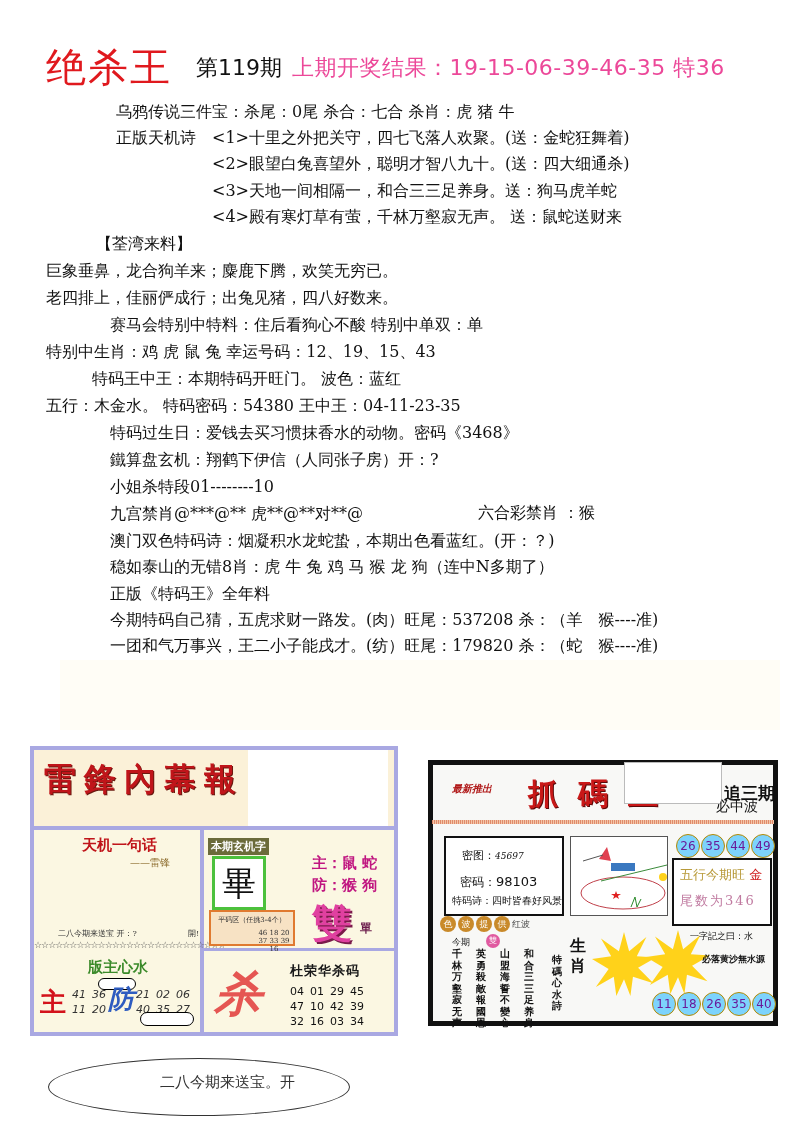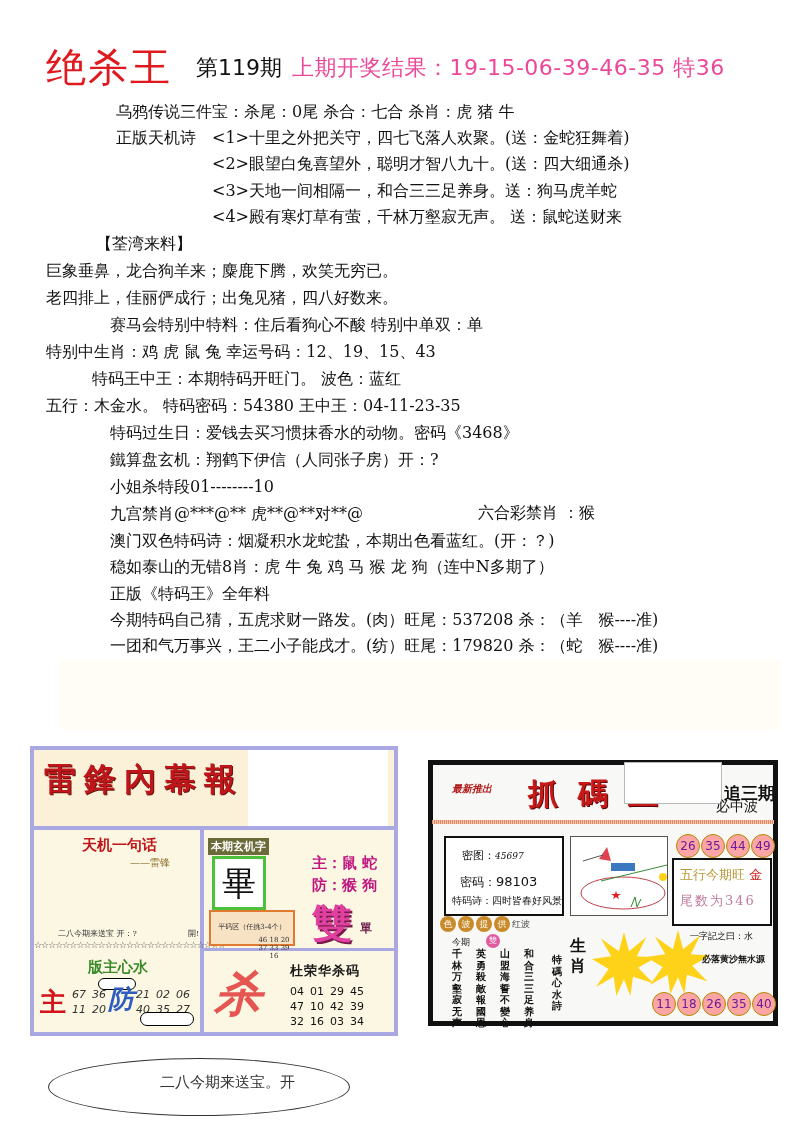--- a/index.html
+++ b/index.html
@@ -43,21 +43,21 @@
   
   .rp{left:428px;top:760px;width:350px;height:266px;background:#f8f8f6;border:5px solid #111;box-sizing:border-box;}
   .rp-new{left:452px;top:782px;font-size:10px;color:#b01818;font-weight:bold;font-style:italic;}
   .rp-title{left:528px;top:774px;font-size:30px;color:#c81818;font-weight:bold;letter-spacing:20px;text-shadow:1px 1px 0 #5a0a0a;}
   .rp-blank{left:624px;top:762px;width:96px;height:40px;background:#fff;border:1px solid #bbb;}
   .rp-zhui{left:724px;top:782px;font-size:17px;color:#111;font-weight:bold;}
   .rp-bizhong{left:716px;top:798px;font-size:14px;color:#111;}
   .rp-rule{left:432px;top:820px;width:342px;height:4px;background:repeating-linear-gradient(90deg,#e08a6a 0 1px,#f3c6a8 1px 2px);}
   .rp-box1{left:444px;top:836px;width:120px;height:80px;border:2px solid #111;background:#fff;box-sizing:border-box;}
   .rp-img{left:570px;top:836px;width:98px;height:80px;border:1px solid #555;background:#fff;box-sizing:border-box;overflow:hidden;}
-  .ball{display:inline-block;width:22px;height:22px;border-radius:50%;background:#fca5a5;border:1.5px solid #b58a00;color:#6a1a9a;font-size:12px;line-height:22px;text-align:center;font-family:"DejaVu Sans",sans-serif;margin-right:1px;}
+  .ball{display:inline-block;width:22px;height:22px;border-radius:50%;background:#7dd3fc;border:1.5px solid #b58a00;color:#6a1a9a;font-size:12px;line-height:22px;text-align:center;font-family:"DejaVu Sans",sans-serif;margin-right:1px;}
   .rp-wx{left:672px;top:858px;width:100px;height:68px;border:2px solid #111;background:#fff;box-sizing:border-box;}
   .sebo{left:440px;top:912px;}
   .sebo span.c{display:inline-block;width:16px;height:16px;border-radius:50%;background:#c98a2a;color:#fff;font-size:9px;line-height:16px;text-align:center;margin-right:2px;}
   .vcol{position:absolute;top:948px;width:12px;font-size:10px;line-height:11.5px;color:#111;font-weight:bold;}
   .sx{left:570px;top:936px;font-size:16px;font-weight:bold;line-height:20px;width:16px;}
   .star{position:absolute;width:64px;height:64px;background:#ffd21a;clip-path:polygon(50% 0%,58% 30%,85% 8%,70% 38%,100% 40%,72% 56%,96% 80%,64% 70%,60% 100%,50% 74%,38% 100%,34% 70%,6% 86%,26% 58%,0% 42%,30% 38%,14% 10%,42% 30%);}
 </style>
 </head>
 <body>
 
@@ -99,41 +99,41 @@
 <div class="abs lp-hr" style="left:204px;top:948px;width:190px;height:3px;"></div>
 
 <div class="abs lp-tj">天机一句话</div>
 <div class="abs lp-tj-sub">——雷锋</div>
 <div class="abs lp-small">二八今期来送宝 开：?</div>
 <div class="abs lp-small2">開!</div>
 <div class="abs stars">☆☆☆☆☆☆☆☆☆☆☆☆☆☆☆☆☆☆☆☆☆☆☆☆☆☆☆</div>
 <div class="abs bzxs">版主心水</div>
 <div class="abs cloud-mini" style="left:98px;top:978px;width:36px;height:10px;"></div>
 <div class="abs zhu">主</div>
-<div class="abs numsm" style="left:72px;top:988px;">67</div>
+<div class="abs numsm" style="left:72px;top:988px;">41</div>
 <div class="abs numsm" style="left:92px;top:988px;">36</div>
 <div class="abs numsm" style="left:72px;top:1003px;">11</div>
 <div class="abs numsm" style="left:92px;top:1003px;">20</div>
 <div class="abs fang">防</div>
 <div class="abs numsm" style="left:136px;top:988px;">21</div>
 <div class="abs numsm" style="left:156px;top:988px;">02</div>
 <div class="abs numsm" style="left:176px;top:988px;">06</div>
 <div class="abs numsm" style="left:136px;top:1003px;">40</div>
 <div class="abs numsm" style="left:156px;top:1003px;">35</div>
 <div class="abs numsm" style="left:176px;top:1003px;">27</div>
 <div class="abs cloud-mini" style="left:140px;top:1012px;width:52px;height:12px;"></div>
 
 <div class="abs bm-label">本期玄机字</div>
 <div class="abs bm-box">畢</div>
 <div class="abs zf">
   <div>主：鼠 蛇</div>
   <div>防：猴 狗</div>
 </div>
 <div class="abs pm-box">
-  <div style="margin-top:10px;">平码区（任挑3-4个）</div>
+  <div style="margin-top:3px;">平码区（任挑3-4个）</div>
   <div style="margin-top:4px;margin-left:44px;">46 18 20 37 33 39 16</div>
 </div>
 <div class="abs shuang">雙</div>
 <div class="abs dan">單</div>
 
 <div class="abs jiaren">杀</div>
 <div class="abs dr-title">杜荣华杀码</div>
 <div class="abs dr-grid">
   <div><span>04</span><span>01</span><span>29</span><span>45</span></div>
   <div><span>47</span><span>10</span><span>42</span><span>39</span></div>

